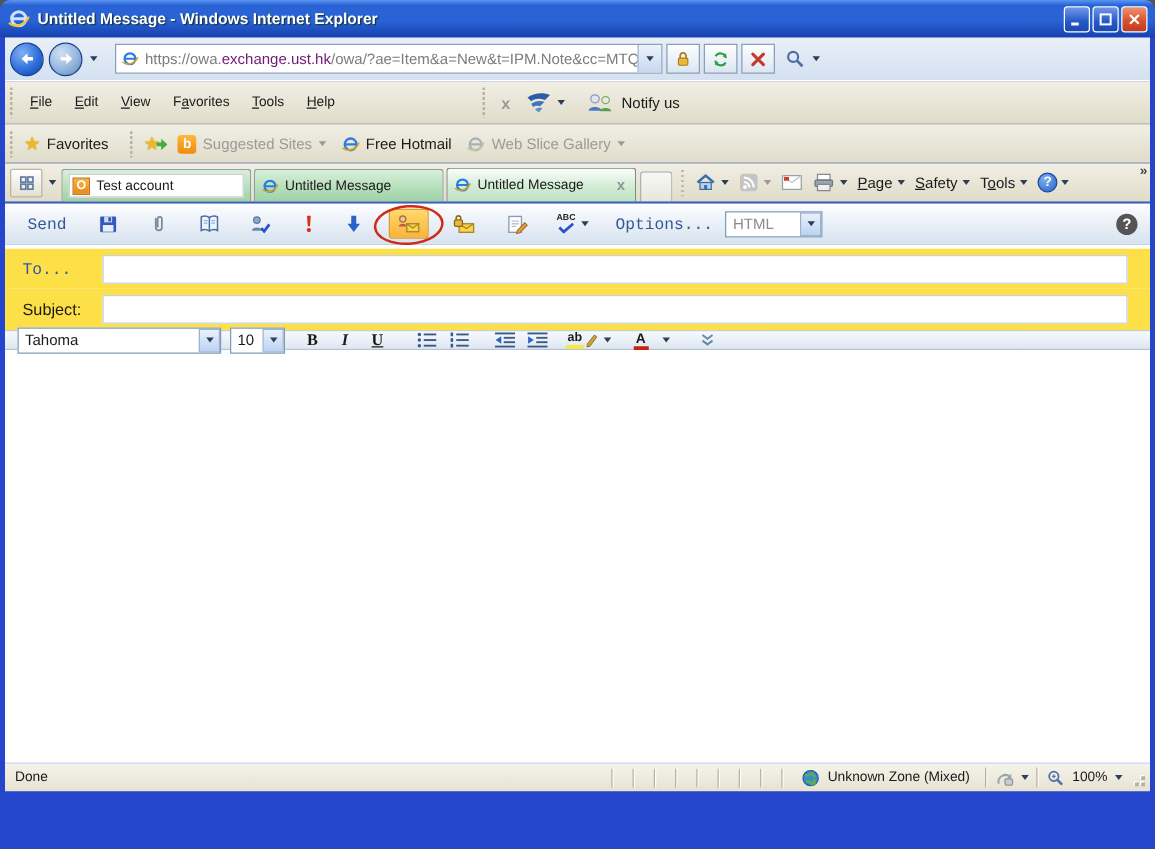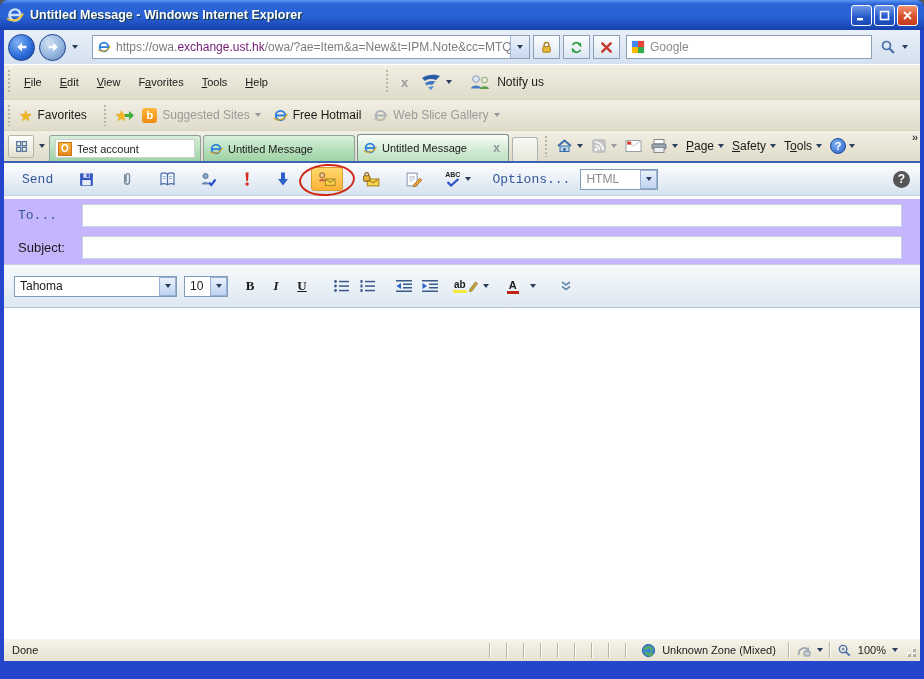--- a/index.html
+++ b/index.html
@@ -83,26 +83,26 @@
     border-radius:50%;pointer-events:none;transform:rotate(-4deg);}
   .xpselect{background:#fff;border:1px solid #7f9db9;height:21px;display:flex;align-items:center;
     padding-left:5px;font-size:12px;}
   .xpselect .txt{flex:1;white-space:nowrap;overflow:hidden;}
   .xpselect .arrowbtn{width:17px;height:19px;margin-left:4px;background:linear-gradient(#eaf1fc,#bdd2f1);
     border:1px solid #9ab1d4;display:flex;align-items:center;justify-content:center;flex:none;}
   .gtxt{color:#8c8c8c;}
   .darkhelp{width:17px;height:17px;border-radius:50%;background:#555;color:#fff;font-weight:bold;
     font-size:12px;display:flex;align-items:center;justify-content:center;}
   
-  .formrow{height:32px;display:flex;align-items:center;background:#c4b5fd;}
+  .formrow{height:32px;display:flex;align-items:center;background:#fde047;}
   .formrow .flabel{width:78px;padding-left:14px;font-size:13px;}
   .formrow input{flex:1;height:23px;border:1px solid #c5d3e2;margin-right:18px;font-family:"Liberation Sans",sans-serif;
     font-size:12px;padding:0 4px;}
   
-  .fmtbar{height:44px;display:flex;align-items:center;background:linear-gradient(#f7fafc,#dde7f1);
+  .fmtbar{height:16px;display:flex;align-items:center;background:linear-gradient(#f7fafc,#dde7f1);
     border-top:1px solid #c2cfdc;border-bottom:1px solid #b6c4d2;}
   .fmtbtn{min-width:24px;height:22px;display:flex;align-items:center;justify-content:center;margin:0 1px;}
   .fmtbtn.bold{font-weight:bold;font-size:13px;font-family:"Liberation Serif",serif;}
   .fmtbtn.italic{font-style:italic;font-weight:bold;font-size:13px;font-family:"Liberation Serif",serif;}
   .fmtbtn.under{text-decoration:underline;font-weight:bold;font-size:13px;font-family:"Liberation Serif",serif;}
   .glyphstack{display:flex;flex-direction:column;align-items:center;line-height:9px;}
   .hlglyph{font-size:10px;font-weight:bold;border-bottom:3px solid #f5e93c;padding:0 1px;text-align:center;}
   .fcglyph{font-size:11px;font-weight:bold;border-bottom:3px solid #c22315;padding:0 2px;}
   .bodyarea{height:330px;background:#fff;}
   
@@ -185,29 +185,20 @@
             <path d="M3.5 9a4.7 4.7 0 0 0 8.8 1.6" fill="none" stroke="#2f9e3f" stroke-width="1.8"></path>
             <path d="M12.5 7a4.7 4.7 0 0 0-8.8-1.6" fill="none" stroke="#2f9e3f" stroke-width="1.8"></path>
             <path d="M12.7 2.5v3.2H9.6z" fill="#2f9e3f"></path>
             <path d="M3.3 13.5v-3.2h3.1z" fill="#2f9e3f"></path>
           </svg>
       </span>
       <span class="sqbtn">
         <svg width="15" height="15" viewBox="0 0 16 16">
             <path d="M3.5 3.5l9 9M12.5 3.5l-9 9" stroke="#c23b2e" stroke-width="2.6" stroke-linecap="round"></path>
           </svg>
-      </span>
-      <span class="searchbox">
-        <svg width="14" height="14" viewBox="0 0 16 16">
-            <rect x="1" y="1" width="7" height="7" fill="#4285f4"></rect>
-            <rect x="8" y="1" width="7" height="7" fill="#ea4335"></rect>
-            <rect x="1" y="8" width="7" height="7" fill="#fbbc05"></rect>
-            <rect x="8" y="8" width="7" height="7" fill="#34a853"></rect>
-          </svg>
-        <span>Google</span>
       </span>
       <span class="sqbtn" style="border:none;background:none">
         <svg width="16" height="16" viewBox="0 0 16 16">
             <circle cx="6.5" cy="6.5" r="4" stroke="#4a6ea8" fill="none" stroke-width="1.7"></circle>
             <path d="M9.5 9.5 14 14" stroke="#4a6ea8" stroke-width="2.2"></path>
           </svg>
       </span>
       <span class="crt sm" style="margin-left:1px"></span>
     </div>
 

